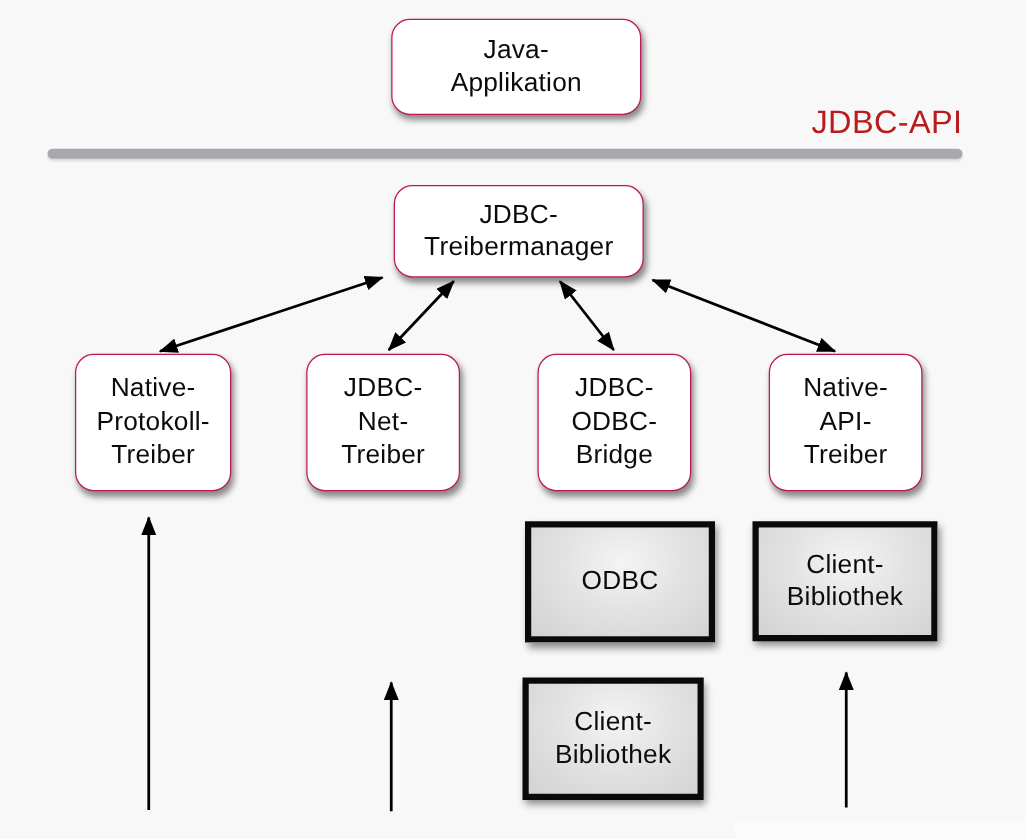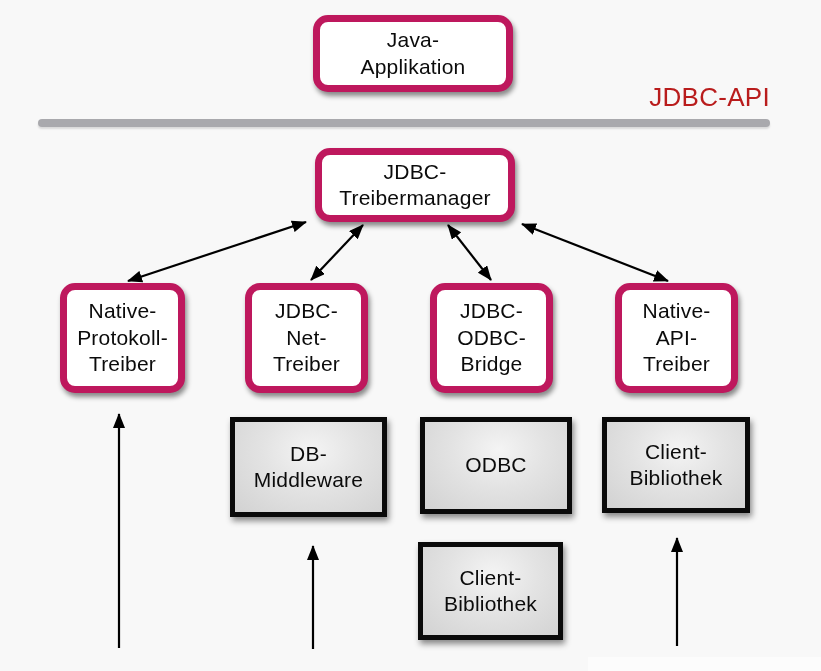--- a/index.html
+++ b/index.html
@@ -29,21 +29,21 @@
     justify-content: center;
     text-align: center;
     white-space: pre-line;
     color: #0b0b0b;
     font-size: 21px;
     line-height: 1.26;
     letter-spacing: 0.2px;
   }
   .rbox {
     background: #ffffff;
-    border: 7px solid #be185d;
+    border: 1px solid #be185d;
     border-radius: 15px;
     box-shadow: 2px 4px 5px rgba(0,0,0,0.45);
   }
   .gbox {
     background: radial-gradient(ellipse at 52% 32%, #f4f4f4 0%, #e3e3e3 45%, #d2d2d2 100%);
     border: 5px solid #0a0a0a;
     box-shadow: 2px 4px 6px rgba(0,0,0,0.45);
   }
   .divider {
     position: absolute;
@@ -125,22 +125,20 @@
 Treiber</div>
 
   <div class="node rbox n-bridge">JDBC-
 ODBC-
 Bridge</div>
 
   <div class="node rbox n-napi">Native-
 API-
 Treiber</div>
 
-  <div class="node gbox n-dbm">DB-
-Middleware</div>
 
   <div class="node gbox n-odbc">ODBC</div>
 
   <div class="node gbox n-clibr">Client-
 Bibliothek</div>
 
   <div class="node gbox n-clibb">Client-
 Bibliothek</div>
 
   <div class="cutoff-strip"></div>

